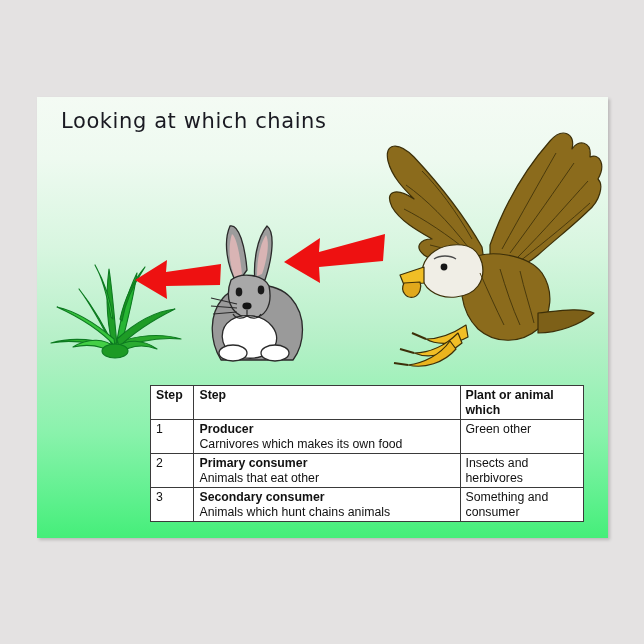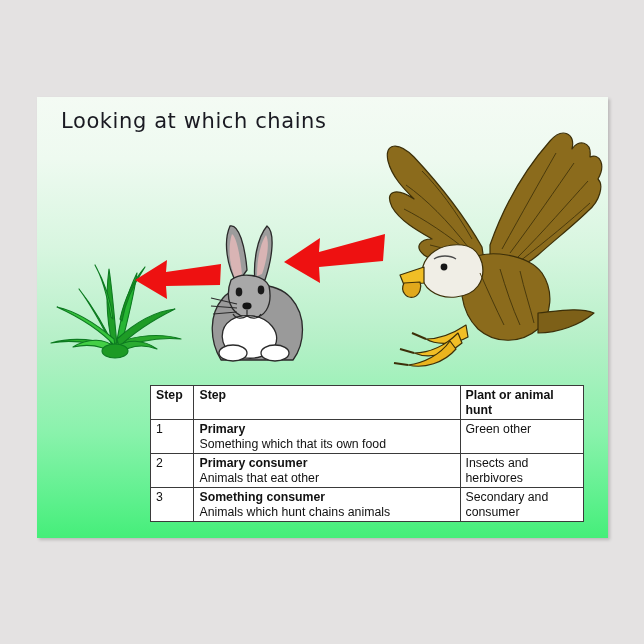--- a/index.html
+++ b/index.html
@@ -196,29 +196,29 @@
       </g>
     </svg>
 
     <table id="facts-table">
       <tbody>
         <tr>
           <td class="col-step head-cell">Step</td>
           <td class="col-name head-cell">Step</td>
           <td class="col-type head-cell">
             <span class="type-line">Plant or animal</span>
-            <span class="type-line">hunt</span>
+            <span class="type-line">which</span>
           </td>
         </tr>
 
         <tr>
           <td class="col-step">1</td>
           <td class="col-name">
-            <span class="row-title">Primary</span>
-            <span class="row-desc">Something which that its own food</span>
+            <span class="row-title">Producer</span>
+            <span class="row-desc">Carnivores which makes its own food</span>
           </td>
           <td class="col-type">
             <span class="type-line">Green other</span>
           </td>
         </tr>
 
         <tr>
           <td class="col-step">2</td>
           <td class="col-name">
             <span class="row-title">Primary consumer</span>
@@ -226,25 +226,25 @@
           </td>
           <td class="col-type">
             <span class="type-line">Insects and</span>
             <span class="type-line">herbivores</span>
           </td>
         </tr>
 
         <tr>
           <td class="col-step">3</td>
           <td class="col-name">
-            <span class="row-title">Something consumer</span>
+            <span class="row-title">Secondary consumer</span>
             <span class="row-desc">Animals which hunt chains animals</span>
           </td>
           <td class="col-type">
-            <span class="type-line">Secondary and</span>
+            <span class="type-line">Something and</span>
             <span class="type-line">consumer</span>
           </td>
         </tr>
       </tbody>
     </table>
 
   </div>
 </div>
 
 </body></html>

